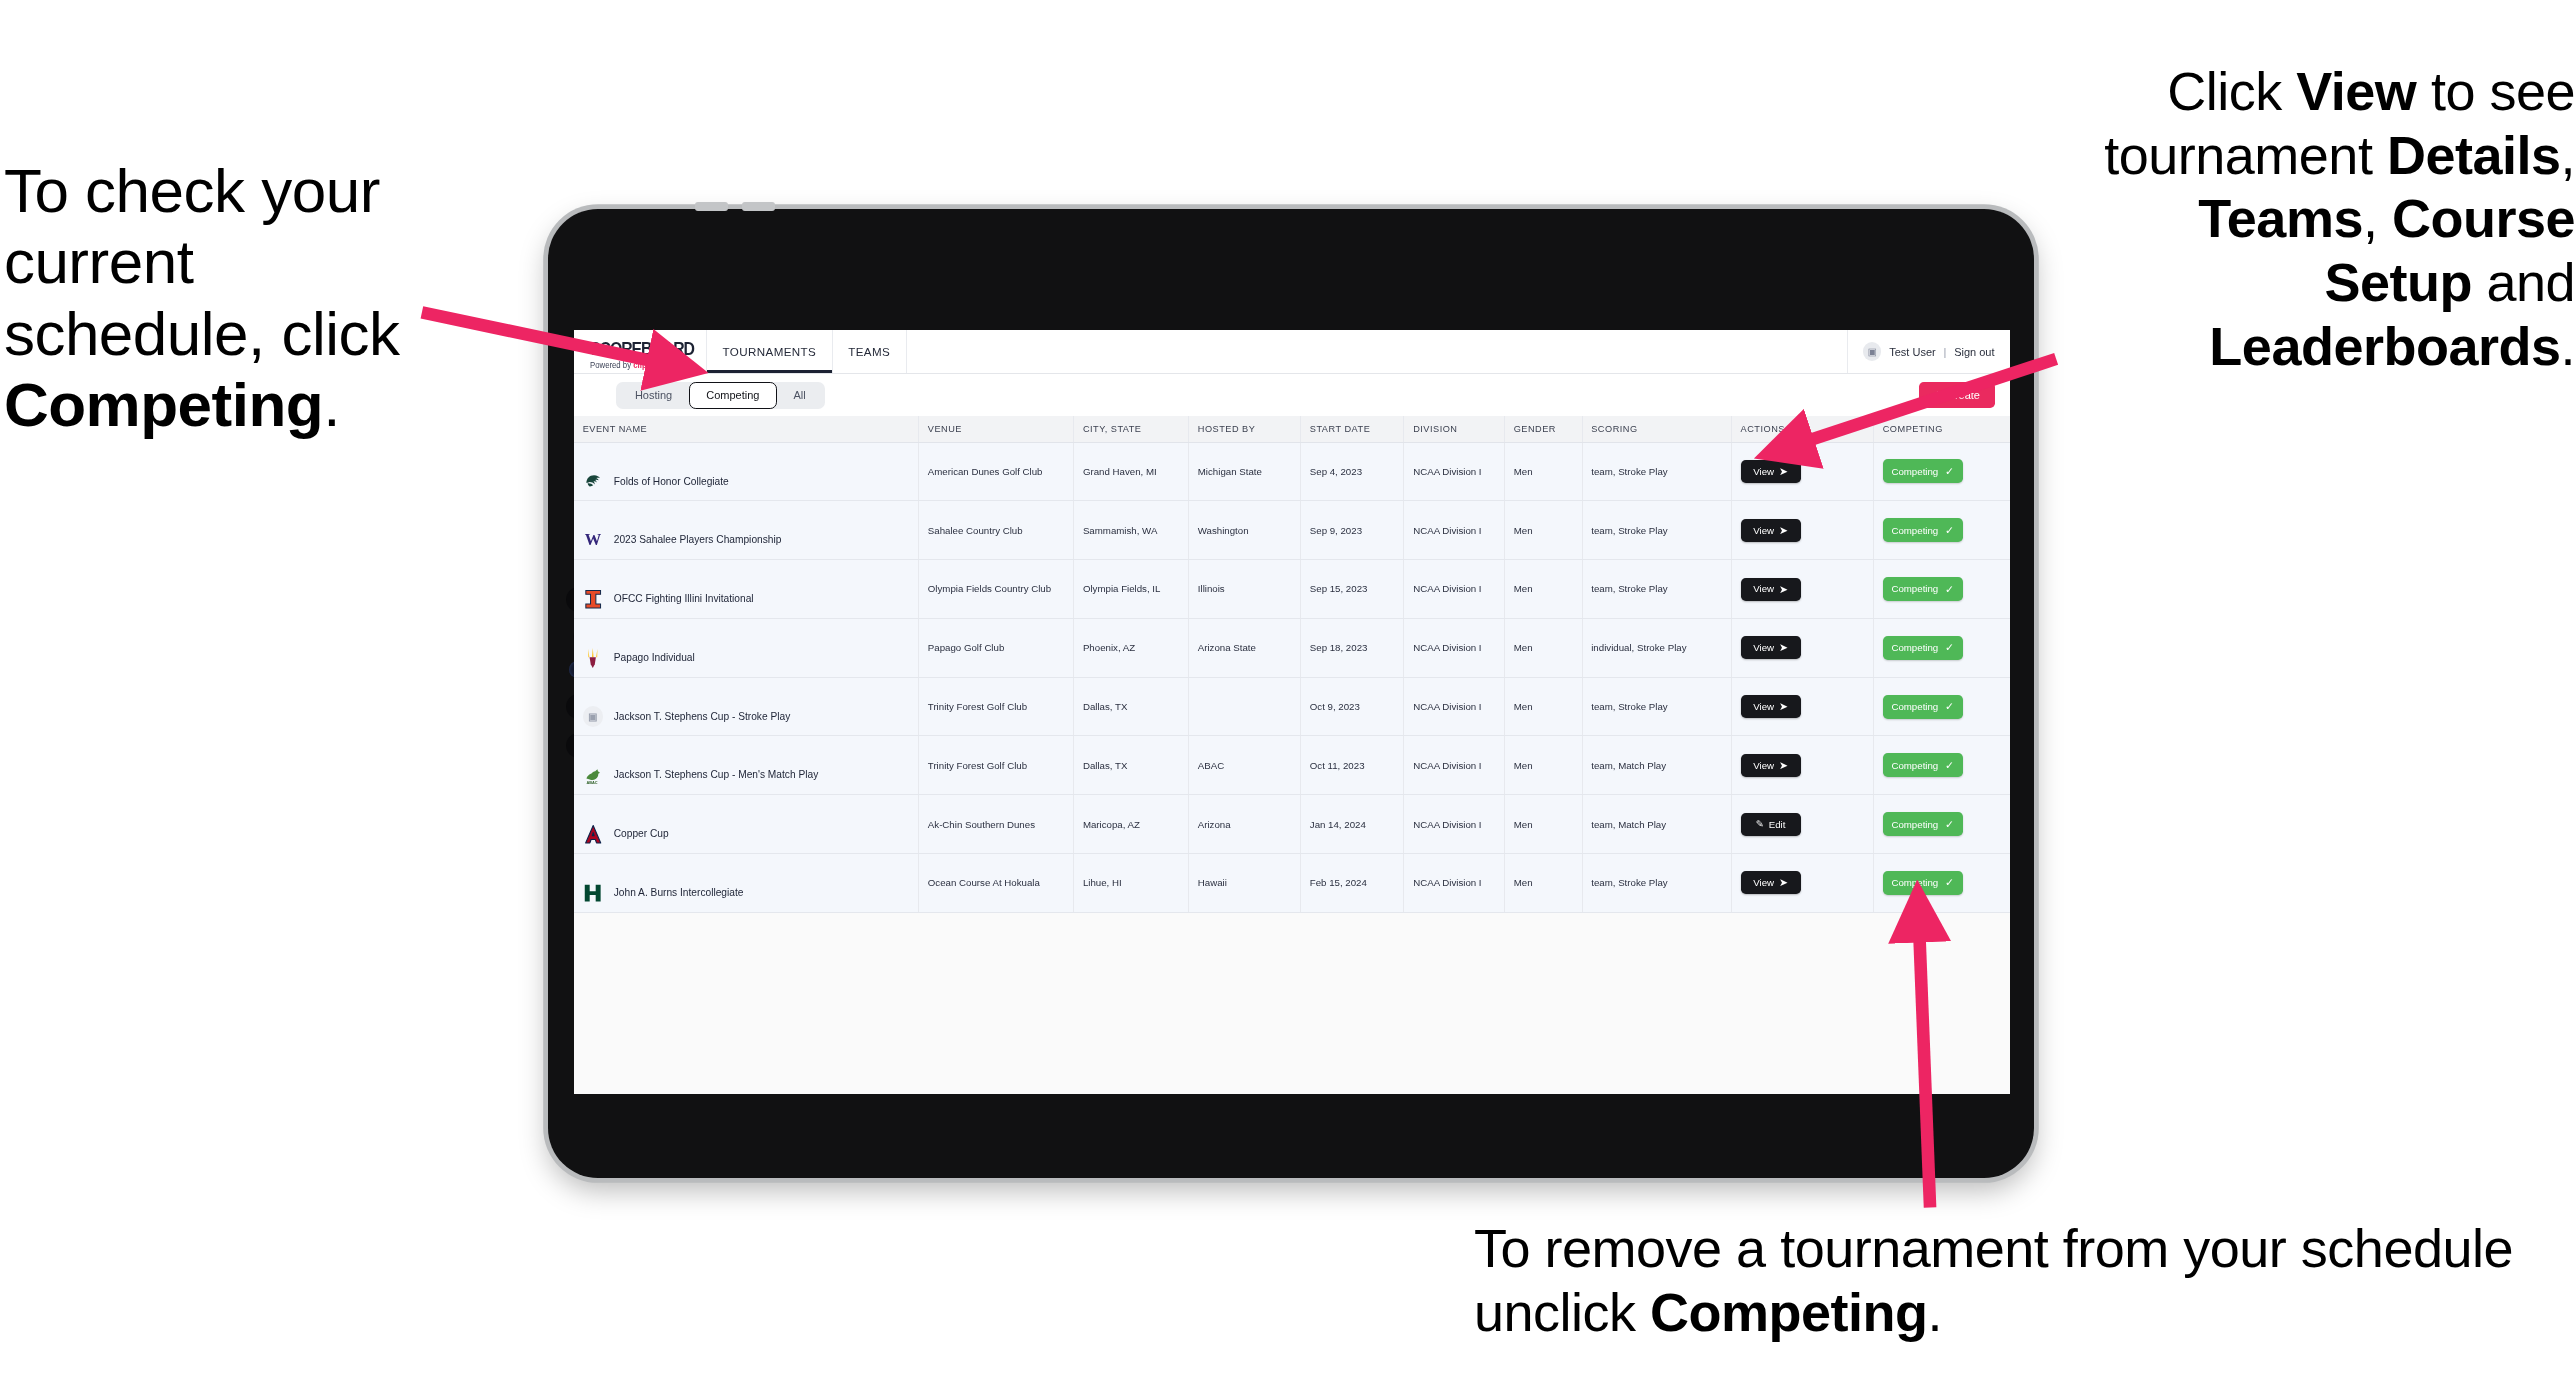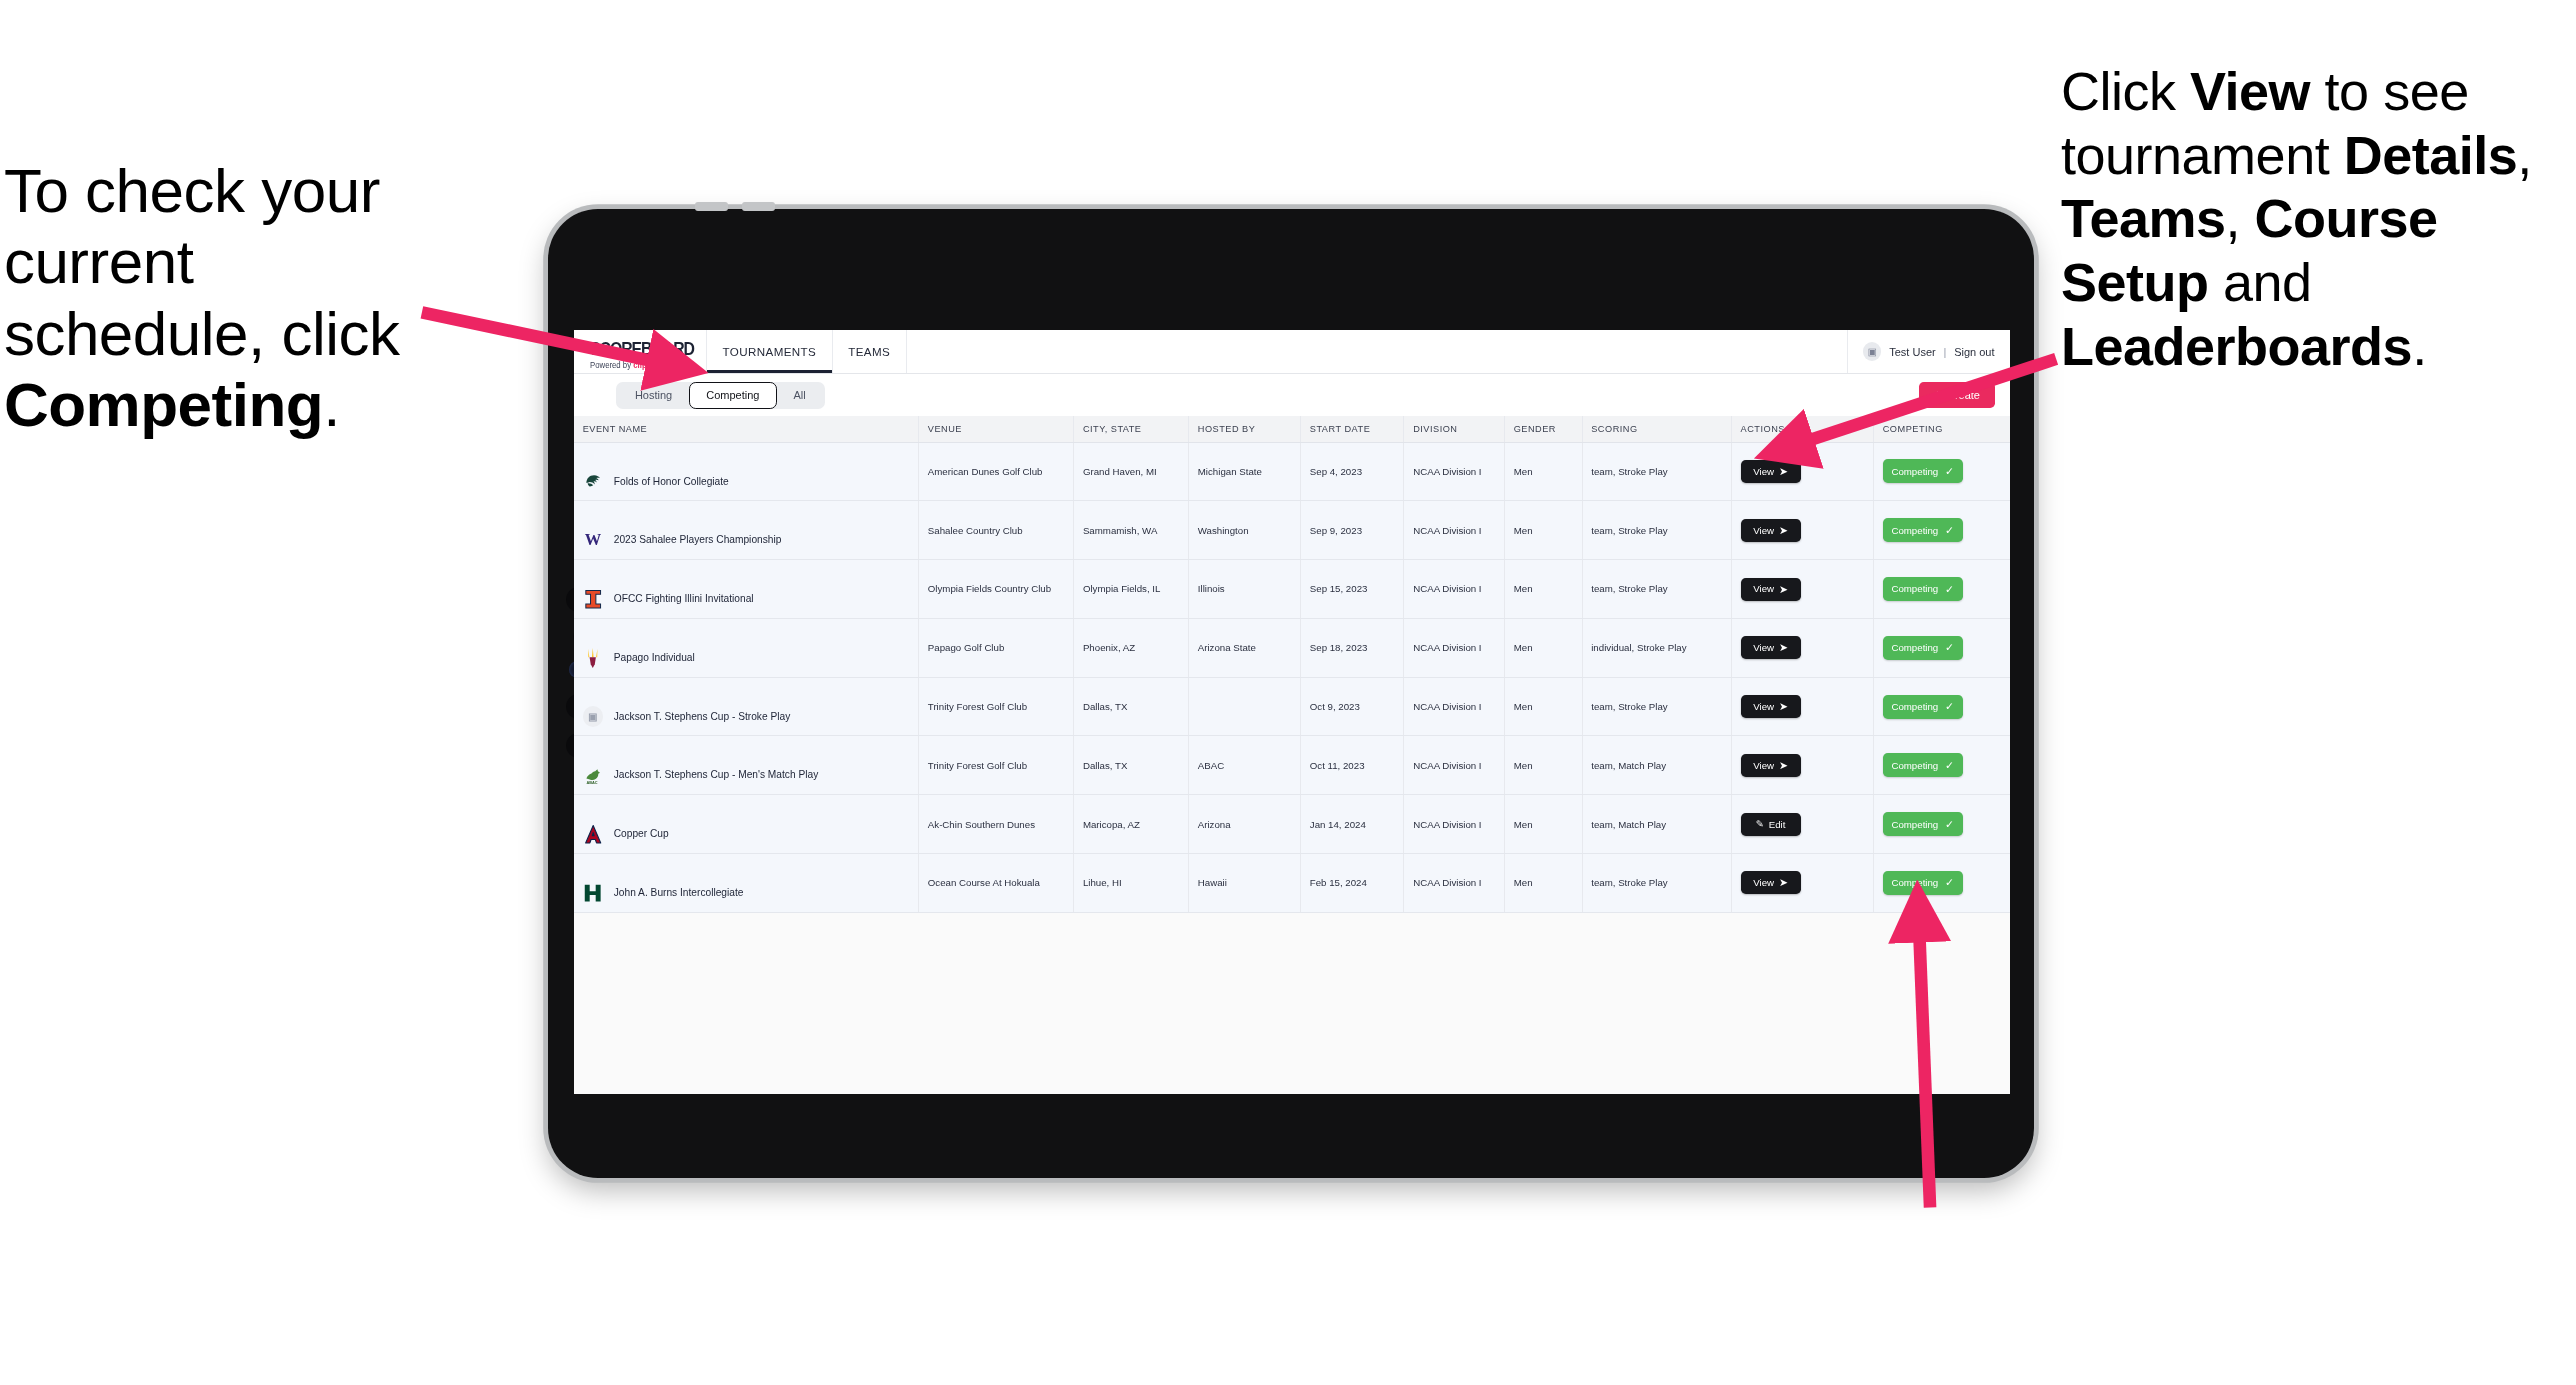--- a/index.html
+++ b/index.html
@@ -15,21 +15,21 @@
   .annot {
     position: absolute;
     color: #000000;
     font-family: "Liberation Sans", sans-serif;
     font-weight: 400;
     letter-spacing: -0.5px;
   }
   .annot b { font-weight: 700; }
 
   #annot-left  { left: 3.9px;   top: 155px;  width: 456px; font-size: 62px; line-height: 1.15; }
-  #annot-right { left: 2061px; top: 60px;  width: 514px; font-size: 54px; line-height: 1.18; }
+  #annot-right { left: 2061px; top: 60px;  width: 514px; font-size: 54px; line-height: 1.18; text-align: right; }
   #annot-bottom{ left: 1474px; top: 1217px; width: 1086px; font-size: 54px; line-height: 1.18; }
 
   
   #tablet {
     position: absolute;
     left: 548px; top: 209px;
     width: 1486px; height: 969px;
     background: #111112;
     border-radius: 50px;
     box-shadow: 0 0 0 4.8px #b9bbbd, 0 11.6px 29px rgba(0,0,0,0.28);
@@ -226,20 +226,21 @@
 </style>
 </head>
 <body>
 
 <div id="root">
 
   <div class="annot" id="annot-left"><span>To check your current schedule, click </span><b>Competing</b><span>.</span></div>
 
   <div class="annot" id="annot-right"><span>Click </span><b>View</b><span> to see tournament </span><b>Details</b><span>, </span><b>Teams</b><span>, </span><b>Course Setup</b><span> and </span><b>Leaderboards</b><span>.</span></div>
 
+  <div class="annot" id="annot-bottom"><span>To remove a tournament from your schedule unclick </span><b>Competing</b><span>.</span></div>
 
   <div id="tablet">
     <div class="vol-btn" id="vol-up"></div>
     <div class="vol-btn" id="vol-down"></div>
     <div class="sensor" id="cam-main"></div>
     <div class="sensor" id="cam-dot"></div>
     <div class="sensor" id="cam-lens"></div>
     <div class="sensor" id="cam-s3"></div>
     <div class="sensor" id="cam-s4"></div>
 

